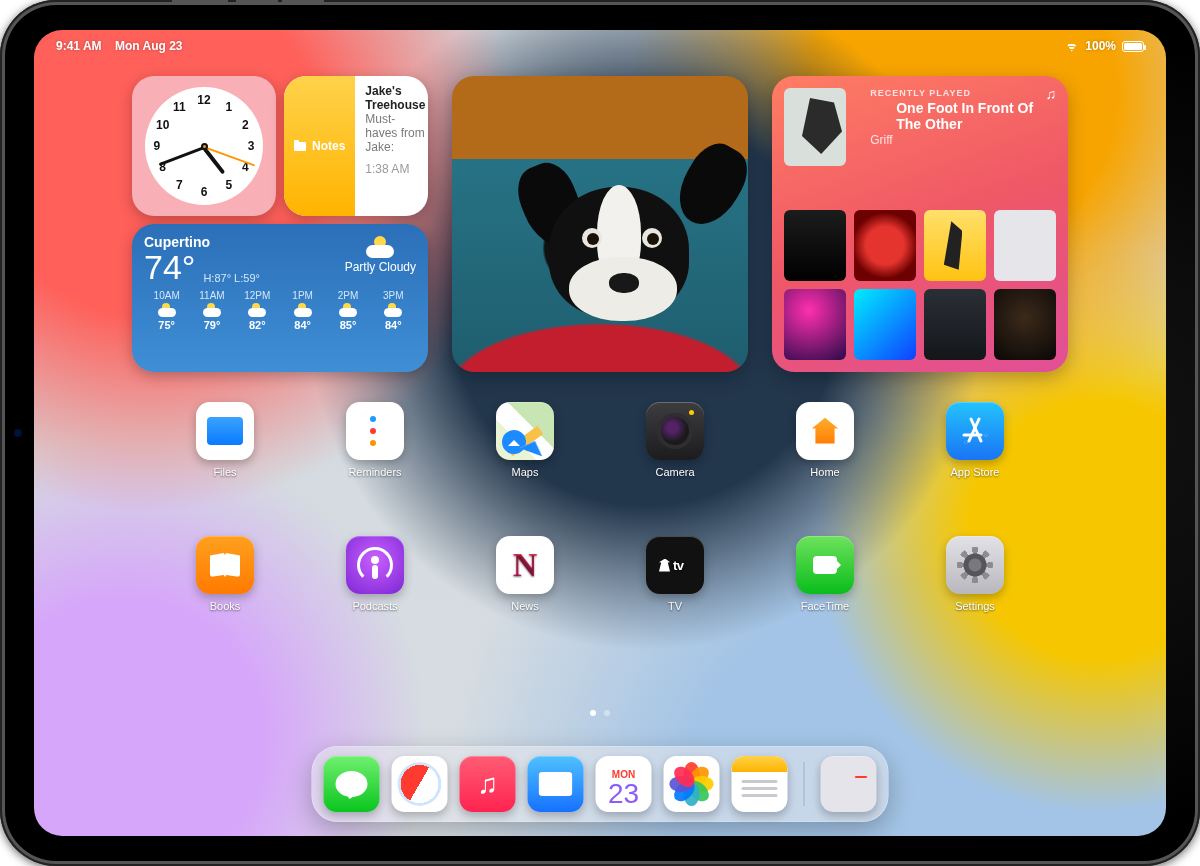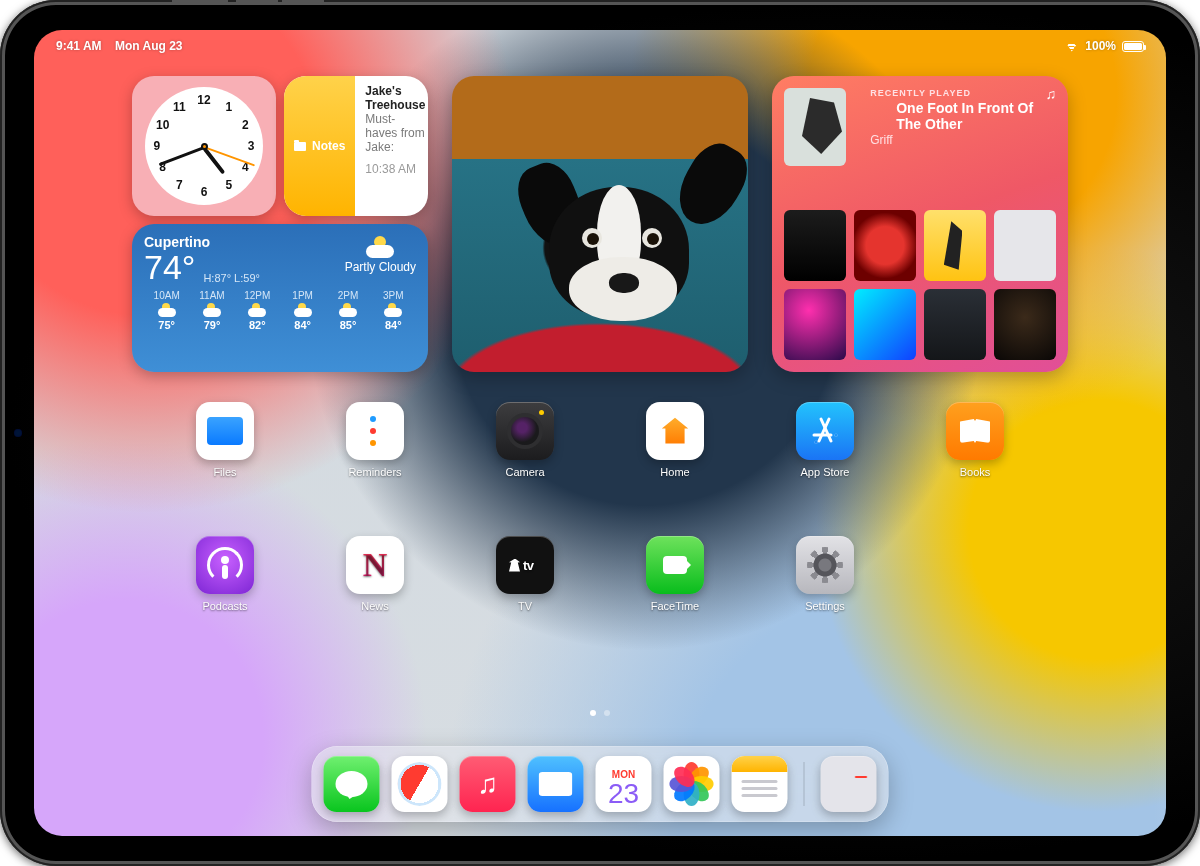--- a/index.html
+++ b/index.html
@@ -264,21 +264,21 @@
         </div>
 
         <div class="widget notes-widget">
           <div class="notes-header">
             <span class="folder-ico"></span>
             <span>Notes</span>
           </div>
           <div class="notes-body">
             <div class="title">Jake's Treehouse</div>
             <div class="line">Must-haves from Jake:</div>
-            <div class="time">10:38 AM</div>
+            <div class="time">1:38 AM</div>
           </div>
         </div>
 
         <div class="widget weather-widget">
           <div class="weather-top">
             <div>
               <div class="weather-city">Cupertino</div>
               <div style="display:flex;align-items:flex-end;gap:8px;">
                 <div class="weather-temp">74°</div>
                 <div class="weather-hilo">H:87° L:59°</div>
@@ -376,20 +376,26 @@
               <span class="rem-bar"></span>
             </div>
             <div class="rem-row">
               <span class="dot" style="background:#ff9500"></span>
               <span class="rem-bar"></span>
             </div>
           </div>
           <span>Reminders</span>
         </div>
       <div class="app">
+          <div class="icn i-maps">
+            <span class="maps-badge"></span>
+          </div>
+          <span>Maps</span>
+        </div>
+      <div class="app">
           <div class="icn i-camera"></div>
           <span>Camera</span>
         </div>
       <div class="app">
           <div class="icn i-home"></div>
           <span>Home</span>
         </div>
       <div class="app">
           <div class="icn i-appstore">
             <svg width="32" height="32" viewBox="0 0 32 32">

